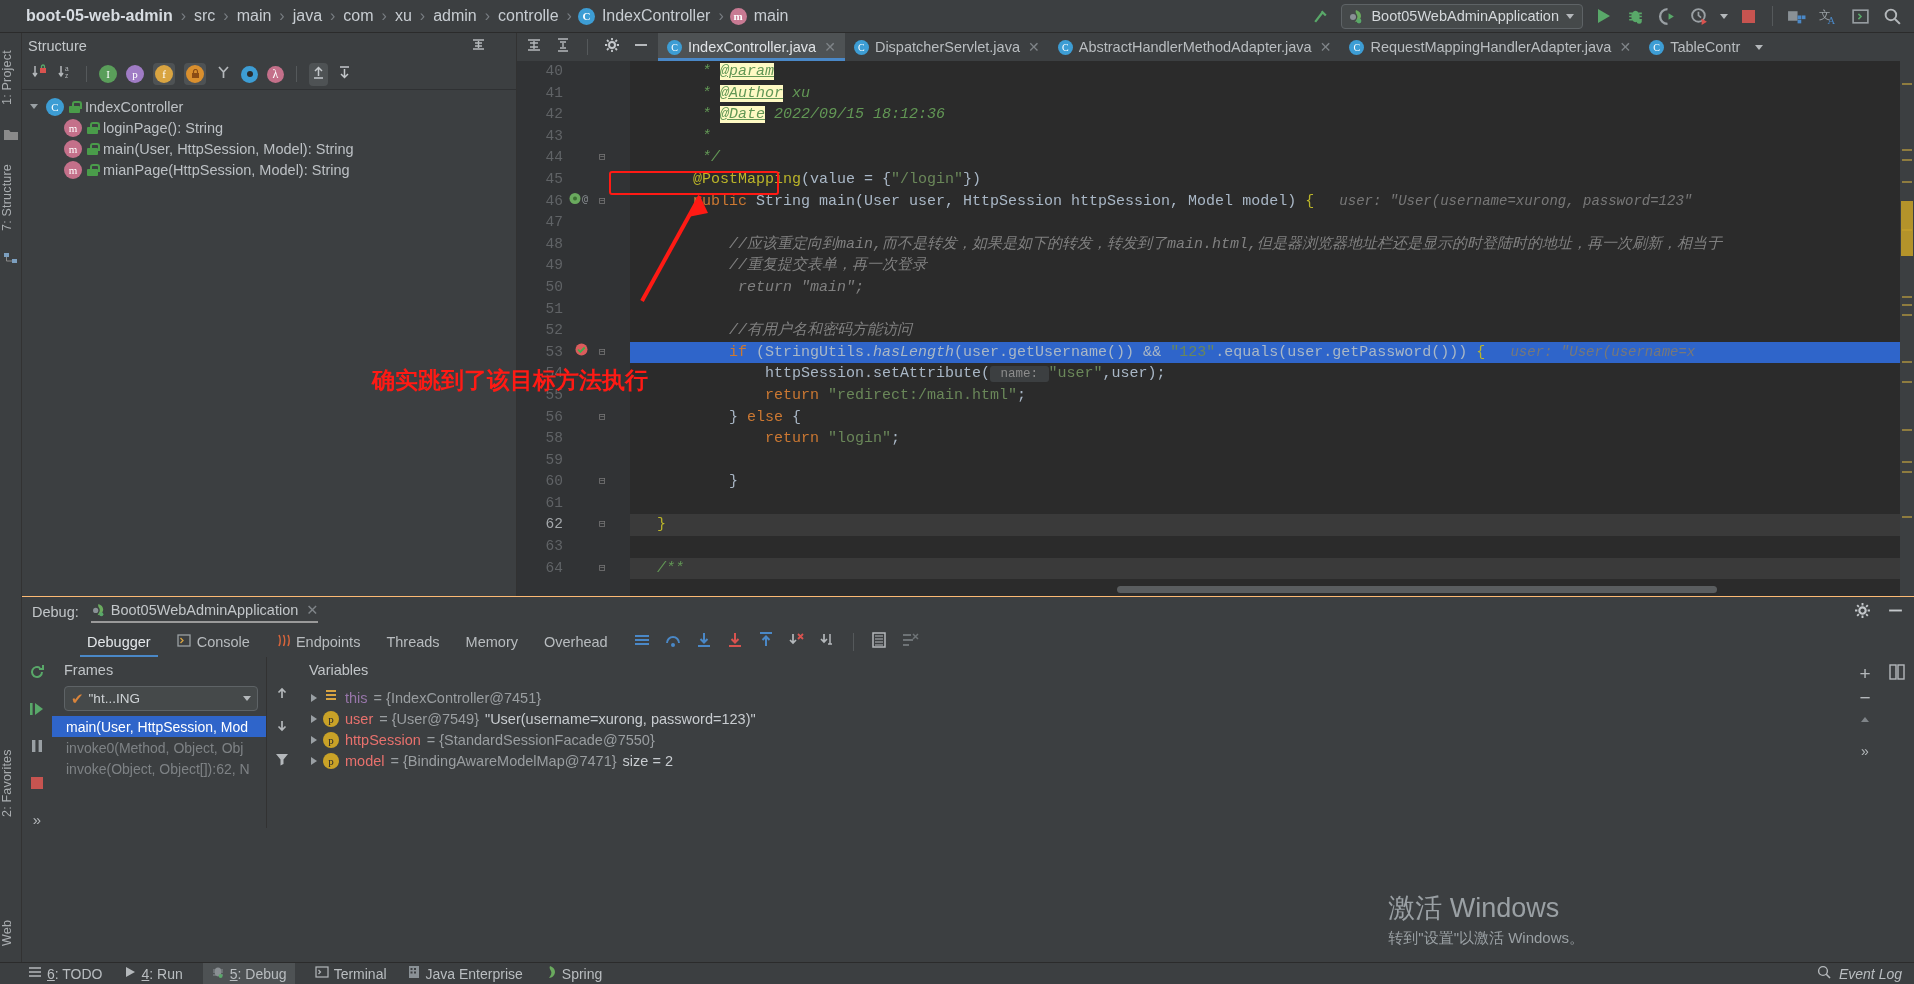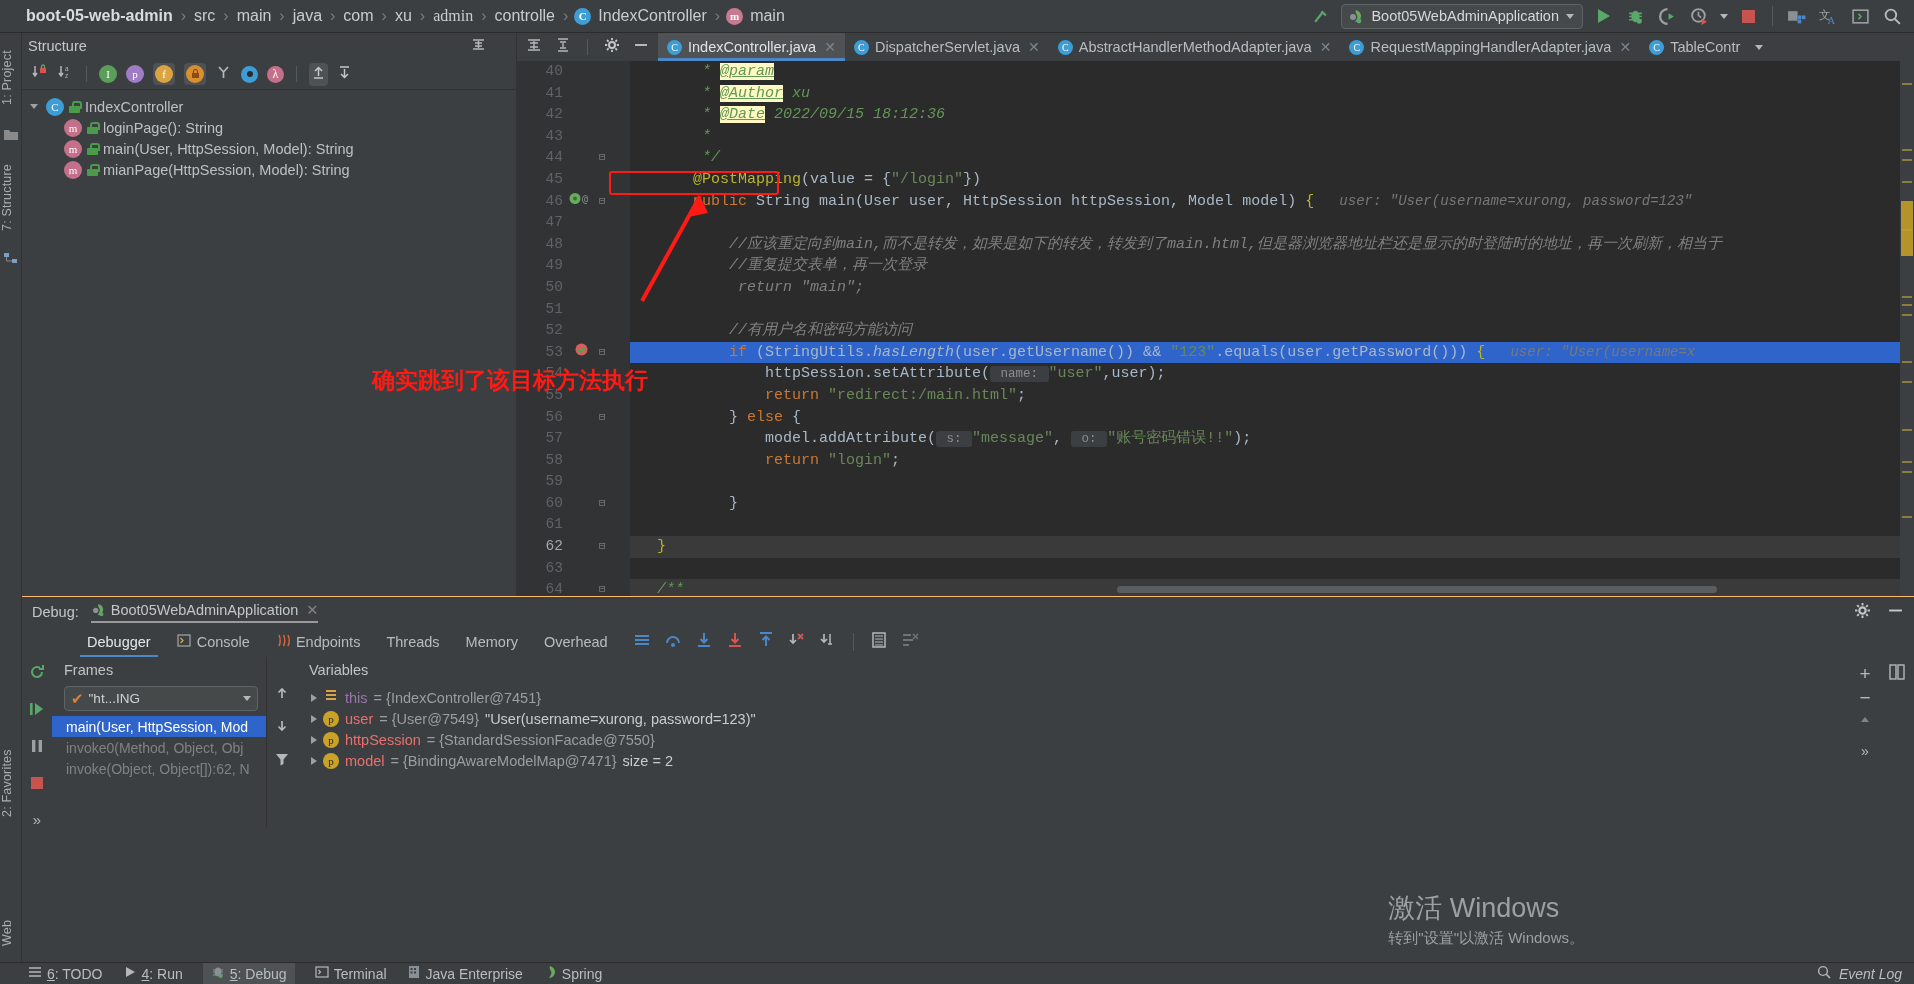--- a/index.html
+++ b/index.html
@@ -192,21 +192,21 @@
         </span>
         <span class="crumb-sep">›</span>
         <span style="display: inline-flex; align-items: center;">
           <span class="crumb">com</span>
         </span>
         <span class="crumb-sep">›</span>
         <span style="display: inline-flex; align-items: center;">
           <span class="crumb">xu</span>
         </span>
         <span class="crumb-sep">›</span>
-        <span style="display: inline-flex; align-items: flex-end; font-family: Liberation Serif, serif;">
+        <span style="display: inline-flex; align-items: flex-end;">
           <span class="crumb">admin</span>
         </span>
         <span class="crumb-sep">›</span>
         <span style="display: inline-flex; align-items: center;">
           <span class="crumb">controlle</span>
         </span>
         <span class="crumb-sep">›</span>
         <span style="display: inline-flex; align-items: center;">
           <span class="crumb-ico">C</span>
           <span class="crumb">IndexController</span>
@@ -477,21 +477,20 @@
           <div class="cl"><span class="ln">50</span><span class="ctext"><span class="id">            </span><span class="cmt">return "main";</span></span></div>
           <div class="cl"><span class="ln">51</span><span class="ctext"></span></div>
           <div class="cl"><span class="ln">52</span><span class="ctext"><span class="id">           </span><span class="cmt">//有用户名和密码方能访问</span></span></div>
           <div class="cl"><div class="hl-line"></div><span class="ln">53</span><span class="gmark"><svg width="15" height="15" viewBox="0 0 15 15">
                 <circle cx="7.5" cy="7.5" r="6" fill="#db5c5c"></circle>
                 <path d="M4 7.5l2.3 2.4 4.4-4.4" stroke="#3fae4b" stroke-width="1.8" fill="none"></path>
               </svg></span><span class="fold">⊟</span><span class="ctext"><span class="id" style="background: transparent;">           </span><span class="k" style="background: transparent;">if </span><span class="id" style="background: transparent;">(StringUtils.</span><span class="sf" style="background: transparent;">hasLength</span><span class="id" style="background: transparent;">(user.getUsername()) &amp;&amp; </span><span class="str" style="background: transparent;">"123"</span><span class="id" style="background: transparent;">.equals(user.getPassword())) </span><span class="anno" style="background: transparent;">{</span><span class="hint">   user: "User(username=x</span></span></div>
           <div class="cl"><span class="ln">54</span><span class="ctext"><span class="id">               </span><span class="id">httpSession.setAttribute(</span><span class="parmhint"> name: </span><span class="str">"user"</span><span class="id">,user);</span></span></div>
           <div class="cl"><span class="ln">55</span><span class="ctext"><span class="id">               </span><span class="k">return </span><span class="str">"redirect:/main.html"</span><span class="id">;</span></span></div>
           <div class="cl"><span class="ln">56</span><span class="fold">⊟</span><span class="ctext"><span class="id">           </span><span class="id">} </span><span class="k">else </span><span class="id">{</span></span></div>
-          <div class="cl"><span class="ln">57</span><span class="ctext"><span class="id">               </span><span class="id">model.addAttribute(</span><span class="parmhint"> s: </span><span class="str">"message"</span><span class="id">, </span><span class="parmhint"> o: </span><span class="str">"账号密码错误!!"</span><span class="id">);</span></span></div>
           <div class="cl"><span class="ln">58</span><span class="ctext"><span class="id">               </span><span class="k">return </span><span class="str">"login"</span><span class="id">;</span></span></div>
           <div class="cl"><span class="ln">59</span><span class="ctext"></span></div>
           <div class="cl"><span class="ln">60</span><span class="fold">⊟</span><span class="ctext"><span class="id">           </span><span class="id">}</span></span></div>
           <div class="cl"><span class="ln">61</span><span class="ctext"></span></div>
           <div class="cl"><div class="hl-line2" style="background: rgb(58, 58, 58); left: 113px;"></div><span class="ln" style="color: rgb(164, 168, 171);">62</span><span class="fold">⊟</span><span class="ctext"><span class="id">   </span><span class="anno">}</span></span></div>
           <div class="cl"><span class="ln">63</span><span class="ctext"></span></div>
           <div class="cl"><div class="hl-line2" style="background: rgb(58, 58, 58); left: 113px;"></div><span class="ln">64</span><span class="fold">⊟</span><span class="ctext"><span class="id">   </span><span class="jdoc">/**</span></span></div>
         </div>
 
       <div class="redbox" style="left:92px;top:110px;width:170px;height:24px;"></div>

